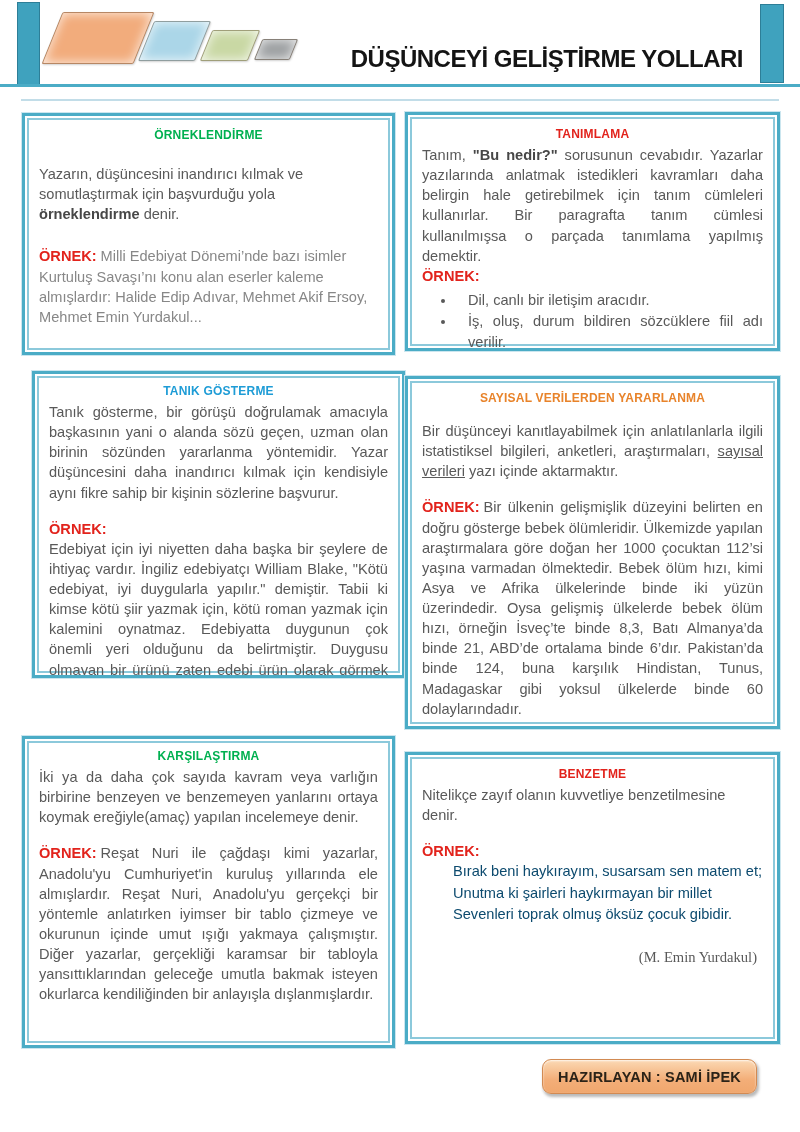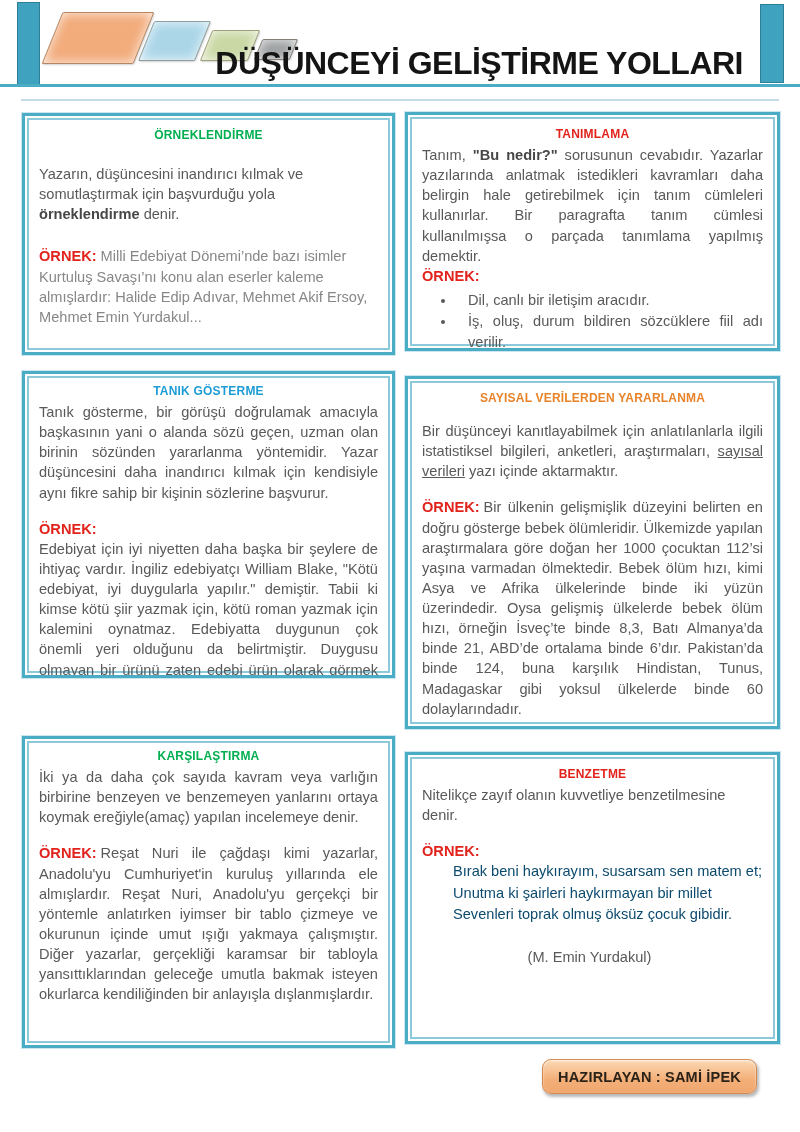--- a/index.html
+++ b/index.html
@@ -18,53 +18,53 @@
     border:1px solid rgba(110,90,70,.45);
     box-shadow: inset 0 0 10px rgba(255,255,255,.85), 1px 1px 2px rgba(0,0,0,.18);
   }
   .tile-1 { left:52px;  top:12px; width:90px; height:50px; }
   .tile-2 { left:146px; top:21px; width:55px; height:38px; }
   .tile-3 { left:206px; top:30px; width:46px; height:29px; }
   .tile-4 { left:258px; top:39px; width:34px; height:19px; }
 
   .page-title {
     position:absolute; top:45px; right:57px; margin:0;
-    font-size:32px; font-weight:bold; color:#141414; letter-spacing:-0.5px; white-space:nowrap;
+    font-size:24px; font-weight:bold; color:#141414; letter-spacing:-0.5px; white-space:nowrap;
   }
   .rule-main { position:absolute; top:84px; left:0;  width:800px; height:3px; background:#4BACC6; }
   .rule-sub  { position:absolute; top:99px; left:21px; width:758px; height:2px; background:#C2DDE8; }
 
   
   .box {
     position:absolute; background:#ffffff; box-sizing:border-box; overflow:hidden;
     border:3px solid #4BACC6; padding:10px 14px;
     box-shadow: 0 0 0 1px #CBE6EF, inset 0 0 0 2px #ffffff, inset 0 0 0 4px #8CC9DB;
   }
   #box1 { left:22px;  top:113px; width:373px; height:242px; }
   #box2 { left:405px; top:112px; width:375px; height:239px; }
-  #box3 { left:22px;  top:371px; width:373px; height:307px; padding-top:8px; }
+  #box3 { left:32px;  top:371px; width:373px; height:307px; padding-top:8px; }
   #box4 { left:405px; top:376px; width:375px; height:353px; }
   #box5 { left:22px;  top:736px; width:373px; height:312px; padding-top:8px; }
   #box6 { left:405px; top:752px; width:375px; height:292px; }
 
   .box h2 { margin:2px 0 4px; text-align:center; font-size:12px; font-weight:bold; letter-spacing:.2px; }
   .box p  { margin:0; font-size:14.6px; line-height:1.38; color:#595959; }
   .just   { text-align:justify; }
   .mt-lg  { margin-top:22px !important; }
   .mt-md  { margin-top:16px !important; }
   .bold-in { font-weight:bold; color:#474747; }
   .underline-in { text-decoration:underline; }
   .ornek-label { font-weight:bold; margin-right:4px; }
   .muted p, p.muted { color:#878787; }
 
   ul.def-list { margin:4px 0 0 34px; padding:0; }
   ul.def-list li { font-size:14.6px; line-height:1.45; color:#595959; padding-left:12px; text-align:justify; }
 
   .poem-line { font-size:14.6px; line-height:1.45; color:#0c4a6e;margin-left:31px; }
-  .attribution { margin-top:22px !important; text-align:center; padding-right:6px; }
+  .attribution { margin-top:22px !important; text-align:right; padding-right:6px;font-family:Liberation Serif, serif; }
 
   
   .footer-badge {
     position:absolute; left:542px; top:1059px; width:213px; height:33px;
     border-radius:9px; border:1px solid #D28A52;
     background:linear-gradient(180deg,#FBD9B4 0%,#F3AE78 55%,#EFA express 0); 
     background:linear-gradient(180deg,#FBD9B4 0%,#F3AE78 60%,#F0A76E 100%);
     box-shadow: 1.5px 2.5px 3px rgba(0,0,0,.28), inset 0 1px 2px rgba(255,255,255,.8);
     display:flex; align-items:center; justify-content:center;
     font-size:14.5px; font-weight:bold; color:#2b2318; letter-spacing:.2px;

